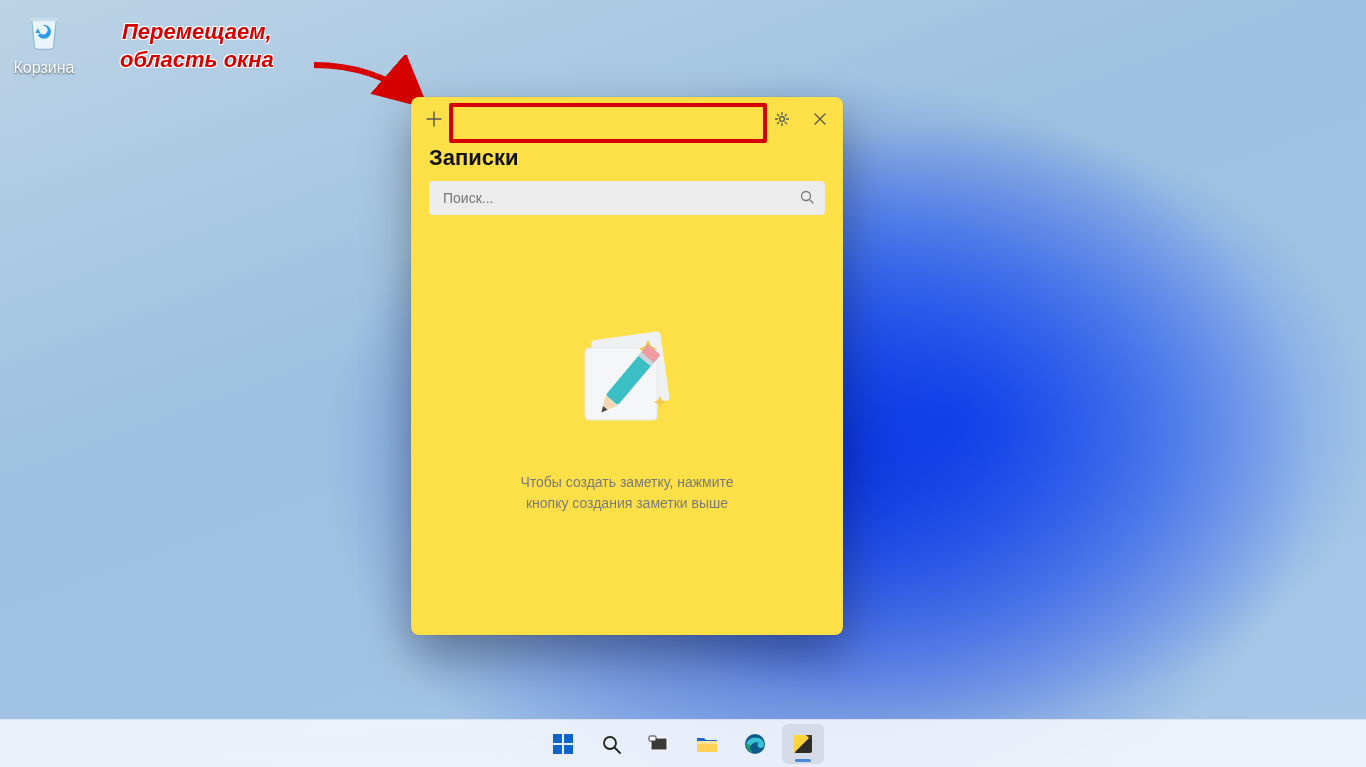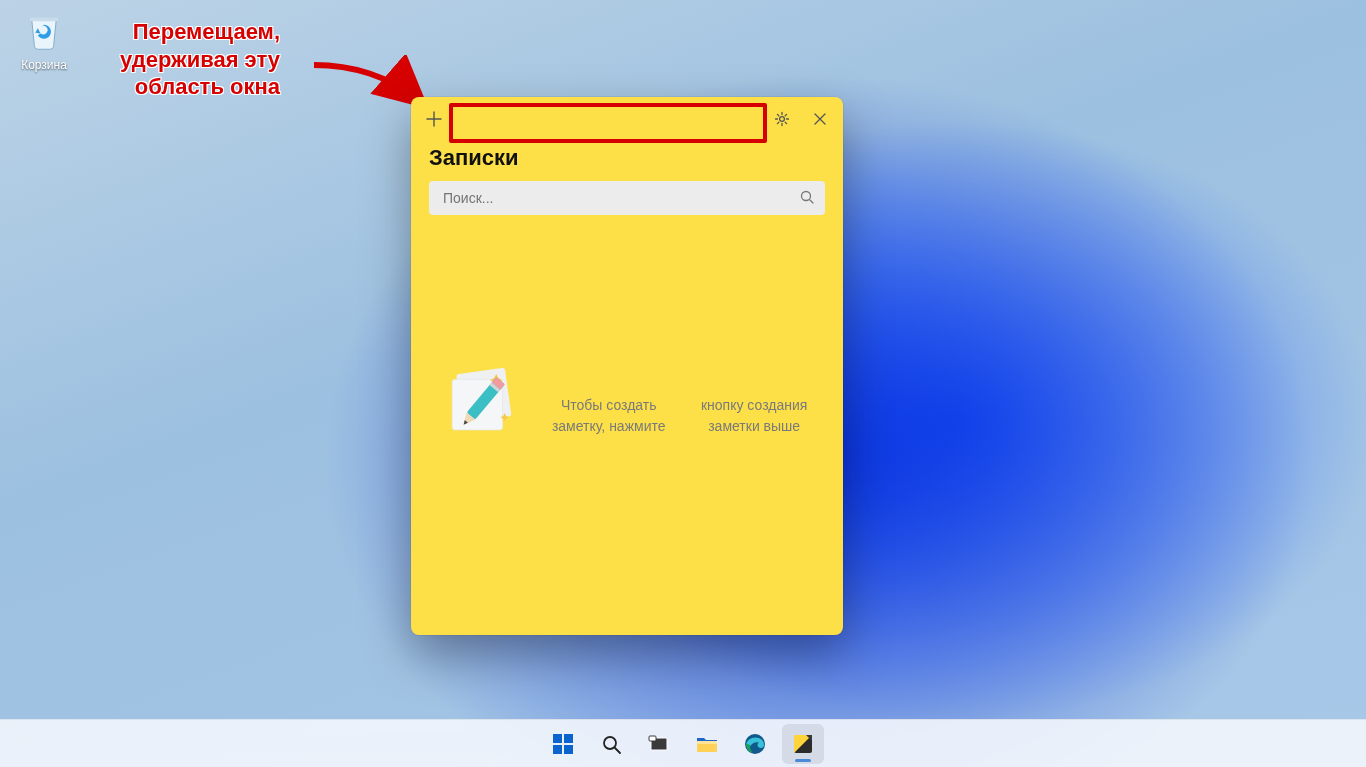--- a/index.html
+++ b/index.html
@@ -25,21 +25,21 @@
   }
   .desktop {
     position: absolute; inset: 0 0 var(--taskbar-h) 0;
   }
   
   .dicon {
     position: absolute;
     width: 76px;
     text-align: center;
     color: #fff;
-    font-size: 12px;
+    font-size: 16px;
     text-shadow: 0 1px 2px rgba(0,0,0,.6);
     cursor: default;
   }
   .dicon .glyph {
     width: 48px; height: 48px; margin: 0 auto 4px;
     display:flex; align-items:center; justify-content:center;
   }
   .dicon span.lbl { display:block; line-height:1.2; }
   .dicon.recycle { left: 6px; top: 6px; }
   .dicon.edge    { left: 6px; top: 100px; }
@@ -51,24 +51,25 @@
   .edge-badge::after{
     content:""; position:absolute; inset:2px;
     border-right:2px solid #fff; border-top:2px solid #fff;
     transform: rotate(45deg) translate(-1px,1px);
   }
 
   
   .annot-text {
     position:absolute; left:120px; top:18px;
     color:#d60000; font-weight:700; font-size:22px;
-    text-align:right; line-height:1.25;
+    text-align:center; line-height:1.25;
     text-shadow:
       -1px -1px 0 #fff, 1px -1px 0 #fff,
       -1px  1px 0 #fff, 1px  1px 0 #fff;
+    font-style: italic;
   }
   .annot-arrow {
     position:absolute; left:310px; top:55px;
     width:120px; height:70px; pointer-events:none;
   }
   .annot-box {
     position:absolute; left:449px; top:103px;
     width:318px; height:40px;
     border:4px solid #d60000; border-radius:2px;
     pointer-events:none; z-index:30;
@@ -100,21 +101,21 @@
     position:relative; background:#ececec; border-radius:4px;
     height:34px; display:flex; align-items:center; padding:0 34px 0 12px;
     color:#888;
   }
   .searchbox input {
     border:none; background:transparent; outline:none; width:100%;
     font-size:14px; color:#333;
   }
   .searchbox .sicon { position:absolute; right:10px; top:8px; color:#777; }
   .empty {
-    flex:1; display:flex; flex-direction:row; align-items:center; justify-content:center;
+    flex:1; display:flex; flex-direction:column; align-items:center; justify-content:center;
     text-align:center; color:#7a7a7a; font-size:14px; line-height:1.5;
   }
   .empty svg { margin-bottom:24px; }
 
   
   .taskbar {
     position:absolute; left:0; right:0; bottom:0; height:var(--taskbar-h);
     background: rgba(243,246,252,0.9);
     backdrop-filter: blur(6px);
     border-top:1px solid rgba(0,0,0,.06);
@@ -160,21 +161,20 @@
         <path d="M24 18a8 8 0 1 1-7 12l3-2a5 5 0 1 0 0-8z" fill="#2f9ee6"></path>
         <path d="M17 22l-3 5 6 1z" fill="#2f9ee6"></path>
       </svg>
     </div>
     <span class="lbl">Корзина</span>
   </div>
 
 
   <div class="annot-text">
     <div>Перемещаем,</div>
-    <div>удерживая эту</div>
     <div>область окна</div>
   </div>
 
   <svg class="annot-arrow" viewBox="0 0 120 70">
     <defs>
       <marker id="ah" viewBox="0 0 12 12" refX="10" refY="6" markerWidth="9" markerHeight="9" orient="auto">
         <path d="M0 0L12 6L0 12z" fill="#d60000"></path>
       </marker>
     </defs>
     <path d="M4 10 C 40 10, 80 20, 112 48" stroke="#d60000" stroke-width="6" fill="none" marker-end="url(#ah)"></path>

